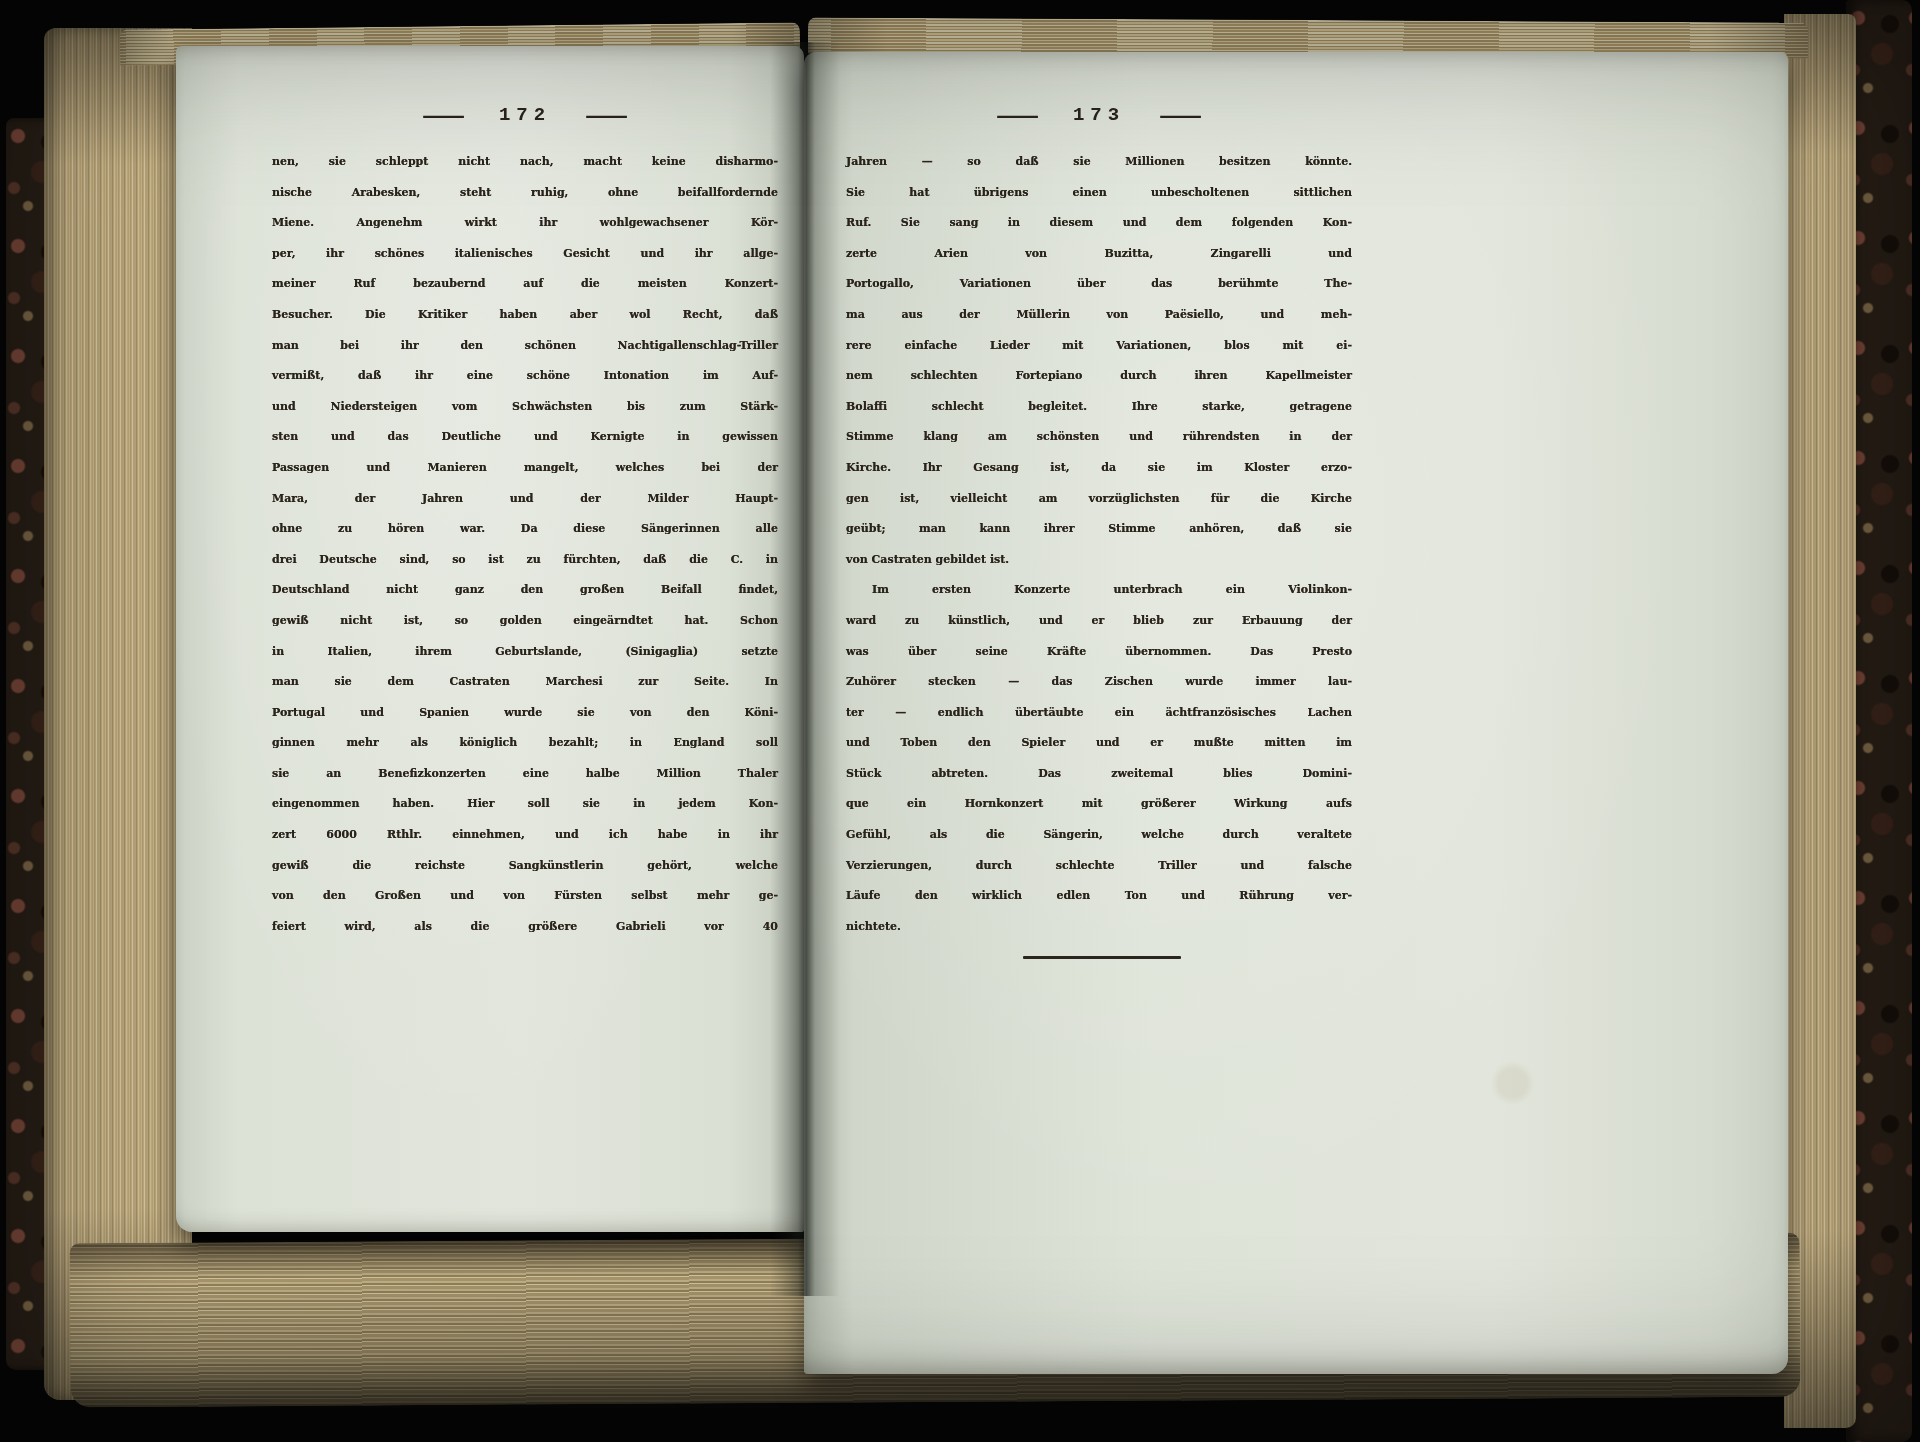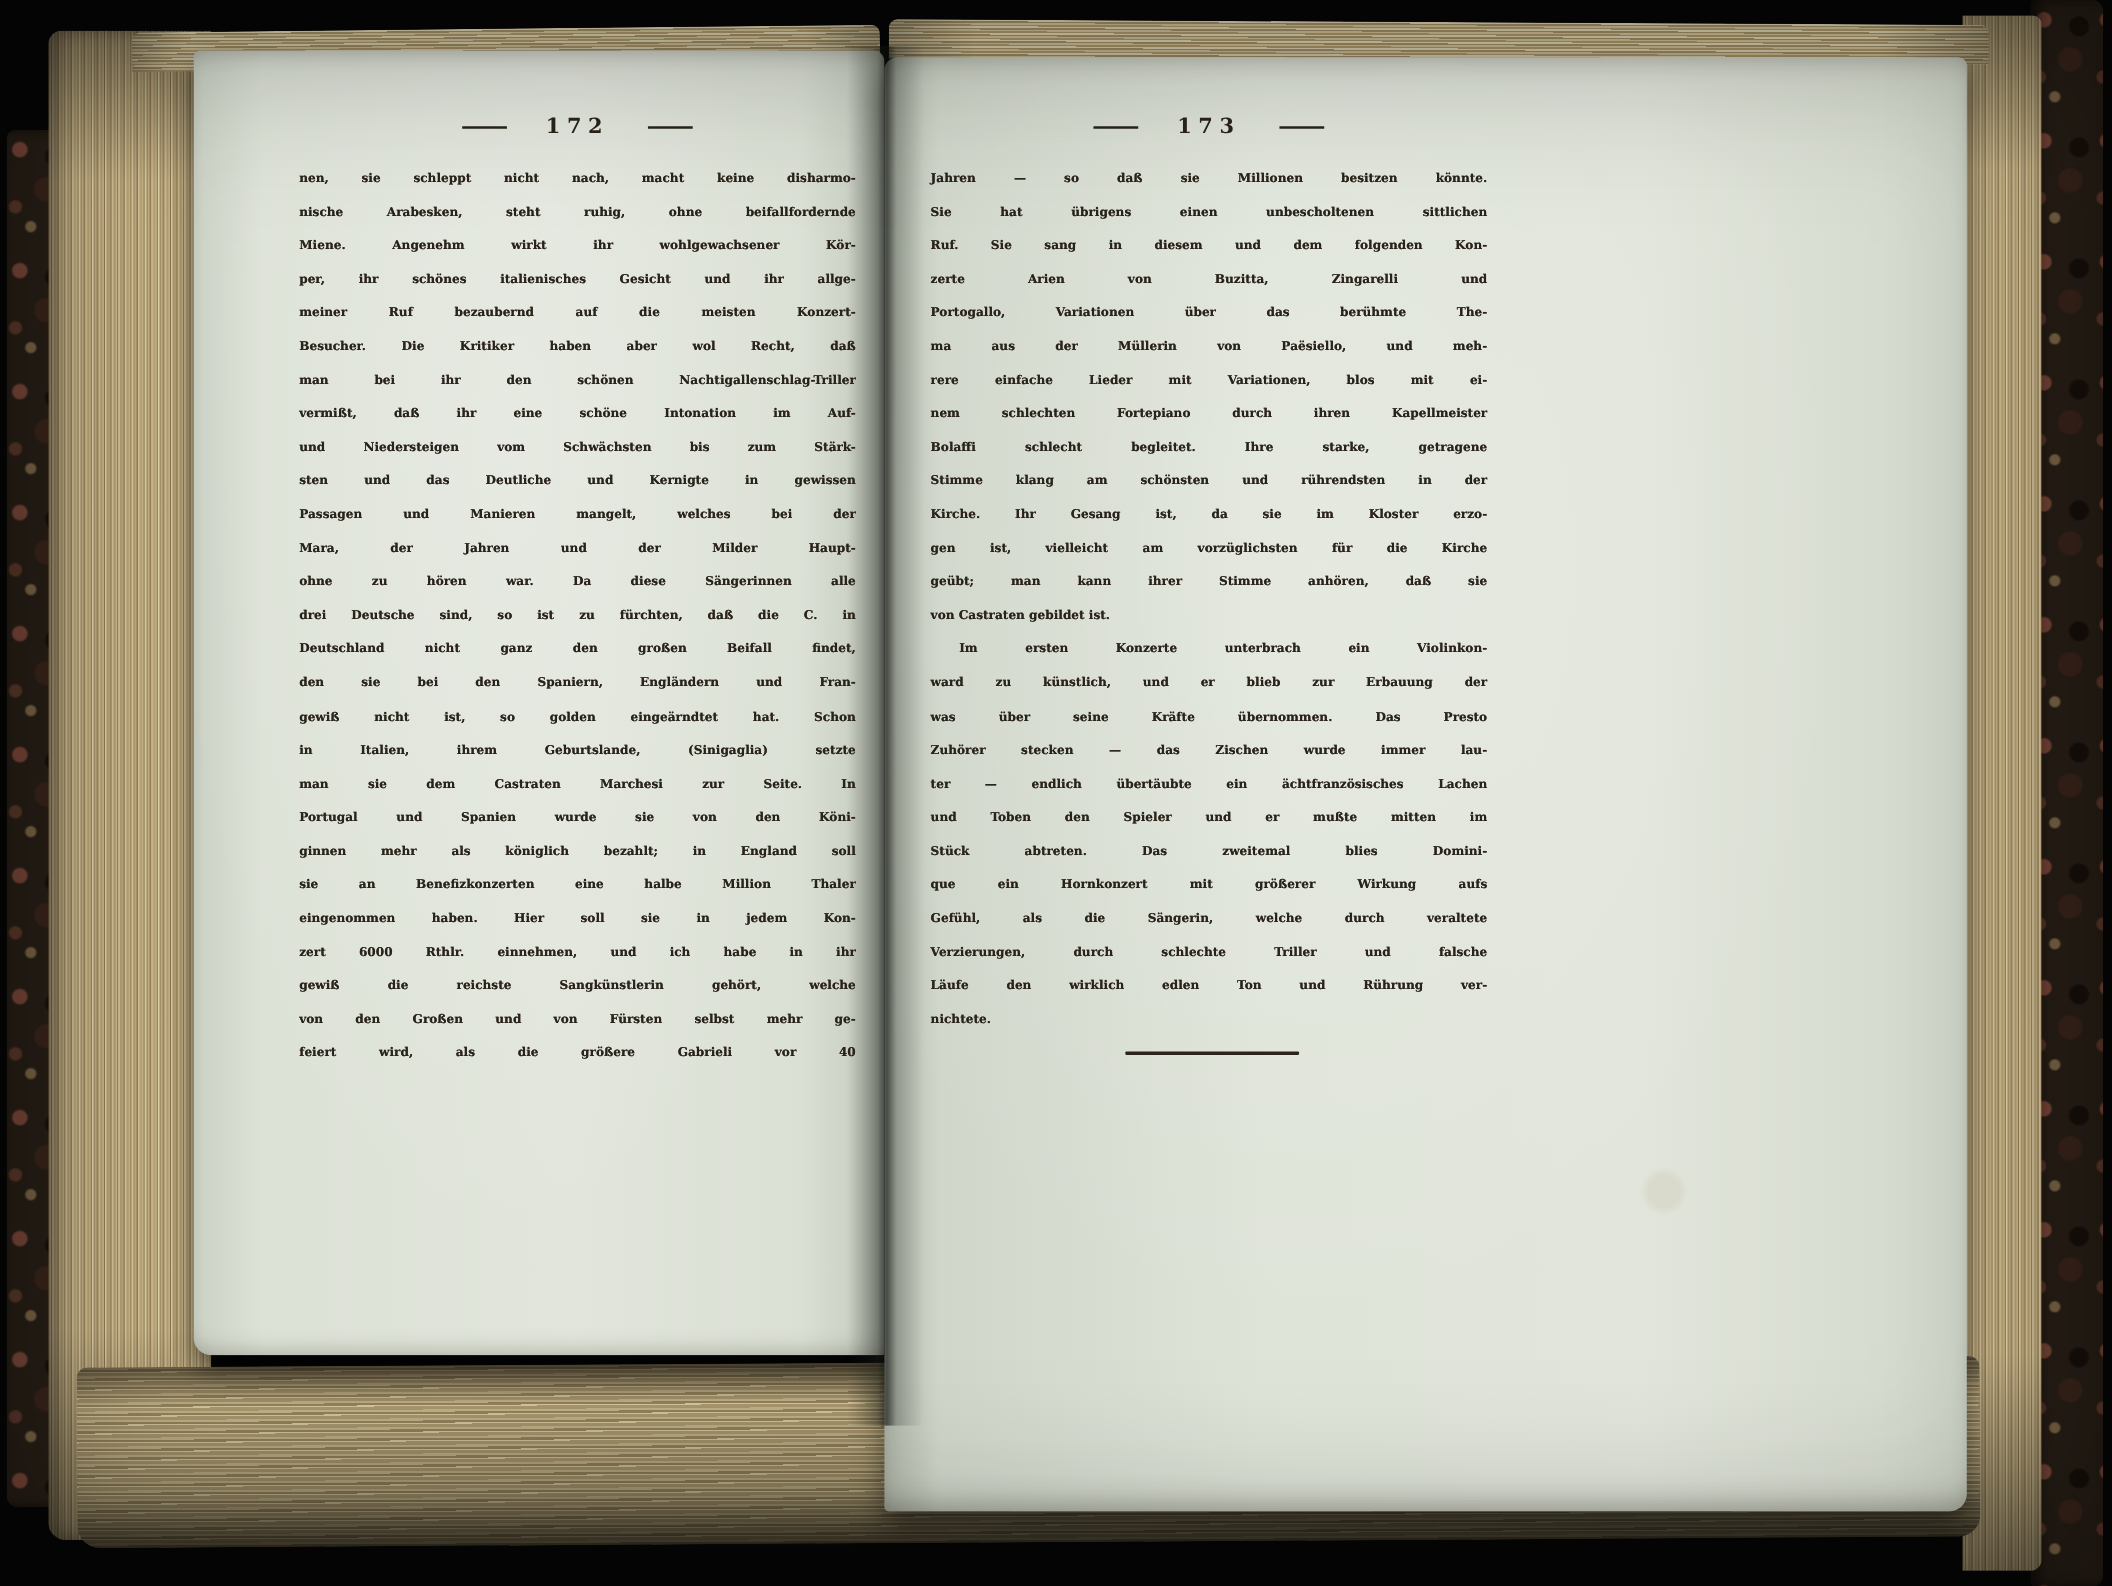--- a/index.html
+++ b/index.html
@@ -81,21 +81,21 @@
     background:linear-gradient(to right,
       rgba(35,40,33,0) 0%, rgba(35,40,33,0.35) 40%, rgba(14,17,13,0.62) 52%,
       rgba(35,40,33,0.25) 64%, rgba(35,40,33,0) 100%);
   }
   
   .text-col{position:absolute;z-index:5;width:506px;color:#29231b;font-weight:bold;}
   .text-left{left:272px;top:100px;}
   .text-right{left:846px;top:100px;}
   .page-header{display:flex;align-items:center;justify-content:center;gap:46px;height:30px;
     font-size:19px;}
-  .pnum{letter-spacing:6px;}
+  .pnum{letter-spacing:6px;font-family:Liberation Mono, monospace;}
   .hdash{display:inline-block;transform:scaleX(2.4);}
   .lines{margin-top:17px;}
   .line{
     font-size:11px;line-height:30.6px;
     text-align:justify;text-align-last:justify;
     text-shadow:0 0 0.5px rgba(45,35,22,0.75);
   }
   .line.endline{text-align-last:left;}
   .line.indent{text-indent:26px;}
   .divider{margin:14px 0 0 177px;width:158px;height:3px;background:#2c251d;border-radius:1px;}
@@ -134,21 +134,20 @@
         <div class="line">Besucher.  Die Kritiker haben aber wol Recht, daß</div>
         <div class="line">man bei ihr den schönen Nachtigallenschlag-Triller</div>
         <div class="line">vermißt, daß ihr eine schöne Intonation im Auf-</div>
         <div class="line">und Niedersteigen vom Schwächsten bis zum Stärk-</div>
         <div class="line">sten und das Deutliche und Kernigte in gewissen</div>
         <div class="line">Passagen und Manieren mangelt, welches bei der</div>
         <div class="line">Mara, der Jahren und der Milder Haupt-</div>
         <div class="line">ohne zu hören war.  Da diese Sängerinnen alle</div>
         <div class="line">drei Deutsche sind, so ist zu fürchten, daß die C. in</div>
         <div class="line">Deutschland nicht ganz den großen Beifall findet,</div>
-        <div class="line">den sie bei den Spaniern, Engländern und Fran-</div>
         <div class="line">gewiß nicht ist, so golden eingeärndtet hat.  Schon</div>
         <div class="line">in Italien, ihrem Geburtslande, (Sinigaglia) setzte</div>
         <div class="line">man sie dem Castraten Marchesi zur Seite.  In</div>
         <div class="line">Portugal und Spanien wurde sie von den Köni-</div>
         <div class="line">ginnen mehr als königlich bezahlt; in England soll</div>
         <div class="line">sie an Benefizkonzerten eine halbe Million Thaler</div>
         <div class="line">eingenommen haben.  Hier soll sie in jedem Kon-</div>
         <div class="line">zert 6000 Rthlr. einnehmen, und ich habe in ihr</div>
         <div class="line">gewiß die reichste Sangkünstlerin gehört, welche</div>
         <div class="line">von den Großen und von Fürsten selbst mehr ge-</div>

